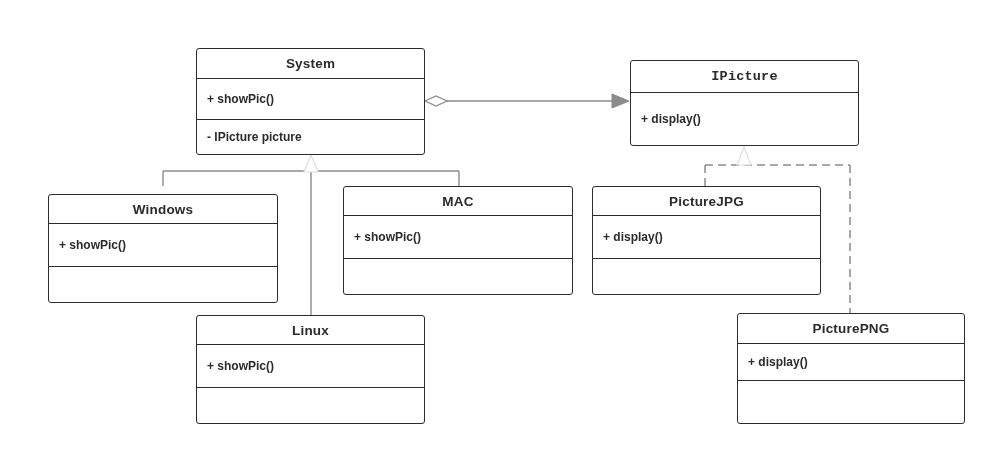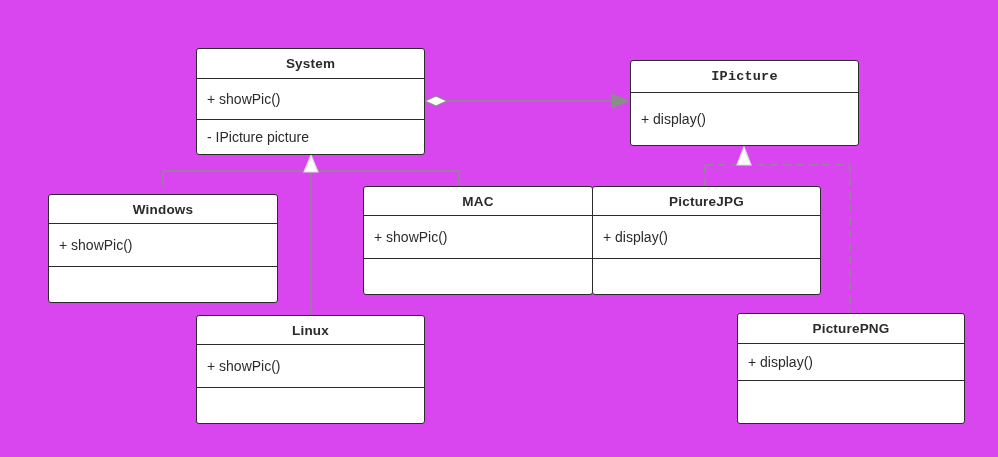--- a/index.html
+++ b/index.html
@@ -4,21 +4,21 @@
 <style>
   html, body {
     margin: 0;
     padding: 0;
     background: #000000;
   }
   #diagram-canvas {
     position: relative;
     width: 998px;
     height: 457px;
-    background: #d946ef;
+    background: #ffffff;
     overflow: hidden;
     font-family: "Liberation Sans", sans-serif;
   }
   .uml-class {
     position: absolute;
     background: #ffffff;
     border: 1.6px solid #2b2b2b;
     border-radius: 3px;
     box-sizing: border-box;
     display: flex;
@@ -31,26 +31,27 @@
     color: #2b2b2b;
     text-align: center;
     display: flex;
     align-items: center;
     justify-content: center;
     box-sizing: border-box;
     letter-spacing: 0.2px;
   }
   .class-section {
     border-top: 1.6px solid #2b2b2b;
-    font-size: 14px;
+    font-size: 12px;
     color: #2b2b2b;
     box-sizing: border-box;
     padding: 0 0 0 10px;
     display: flex;
     align-items: center;
+    font-weight: bold;
   }
   .class-section.empty {
     padding: 0;
   }
   .edge-layer {
     position: absolute;
     left: 0;
     top: 0;
     width: 998px;
     height: 457px;
@@ -97,21 +98,21 @@
     <div class="class-title" style="height:32px;font-family:Liberation Mono, monospace;">IPicture</div>
     <div class="class-section" style="height:54px;">+ display()</div>
   </div>
 
   <div class="uml-class" style="left:48px; top:194px; width:230px; height:109px;">
     <div class="class-title" style="height:29px;">Windows</div>
     <div class="class-section" style="height:43px;">+ showPic()</div>
     <div class="class-section empty" style="height:37px;"></div>
   </div>
 
-  <div class="uml-class" style="left:343px; top:186px; width:230px; height:109px;margin-left:20px;">
+  <div class="uml-class" style="left:343px; top:186px; width:230px; height:109px;">
     <div class="class-title" style="height:29px;">MAC</div>
     <div class="class-section" style="height:43px;">+ showPic()</div>
     <div class="class-section empty" style="height:37px;"></div>
   </div>
 
   <div class="uml-class" style="left:592px; top:186px; width:229px; height:109px;">
     <div class="class-title" style="height:29px;">PictureJPG</div>
     <div class="class-section" style="height:43px;">+ display()</div>
     <div class="class-section empty" style="height:37px;"></div>
   </div>

